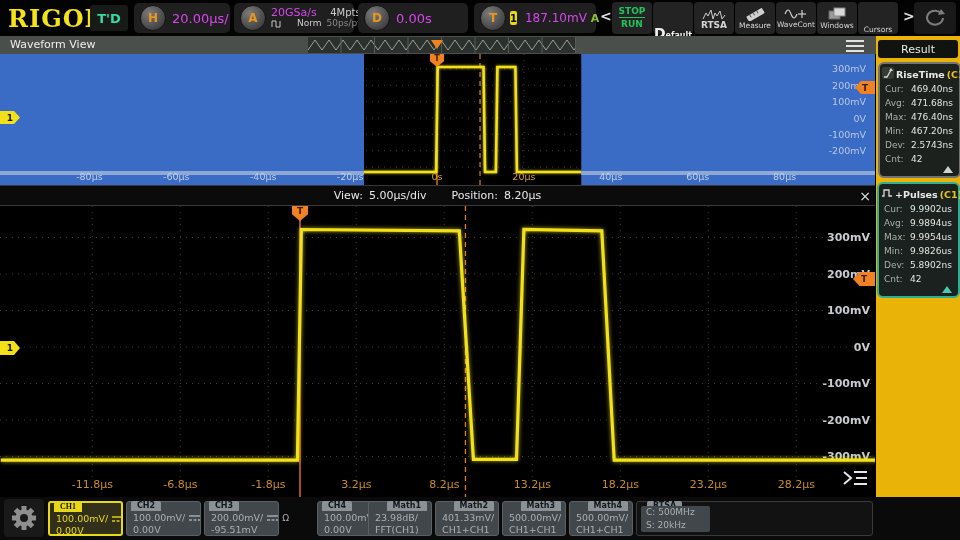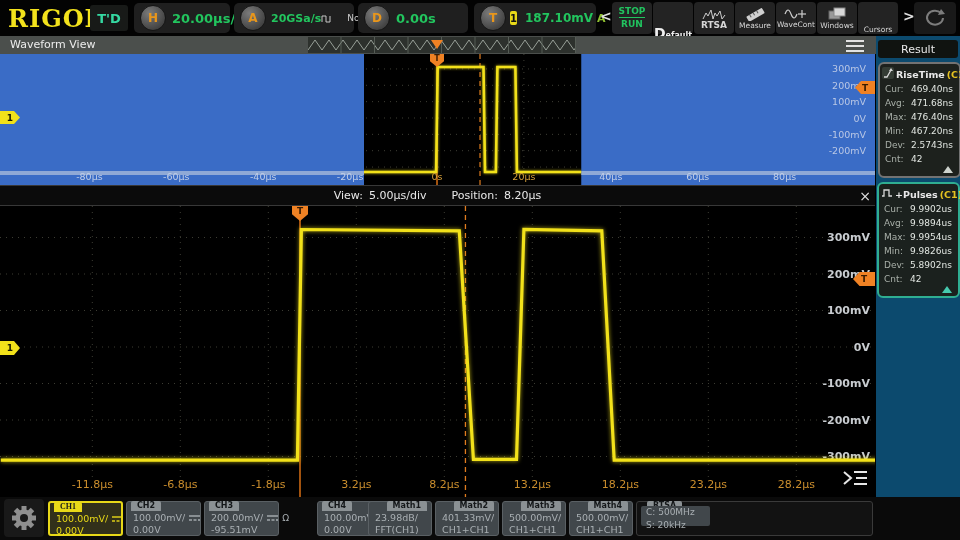--- a/index.html
+++ b/index.html
@@ -11,21 +11,21 @@
   #topbar{position:absolute;left:0;top:0;width:960px;height:36px;background:#030303;}
   .logo{position:absolute;left:8px;top:4px;font-family:"DejaVu Serif","Liberation Serif",serif;
         font-weight:bold;font-size:24px;color:#f3e21c;letter-spacing:1px;}
   .tdbox{position:absolute;left:90px;top:5px;width:38px;height:26px;background:#181a18;border-radius:3px;
          color:#35d9a2;font-weight:bold;font-size:13px;display:flex;align-items:center;justify-content:center;}
   .grp{position:absolute;top:3px;height:30px;background:#1f1f1f;border-radius:5px;display:flex;
        align-items:center;padding:0 6px;box-sizing:border-box;gap:6px;}
   .knob{width:24px;height:24px;border-radius:50%;flex:0 0 24px;
         background:radial-gradient(circle at 35% 30%,#7b7b7b,#2e2e2e);border:1px solid #151515;
         color:#e8961c;font-weight:bold;font-size:12px;display:flex;align-items:center;justify-content:center;}
-  .gv{color:#22c55e;font-weight:bold;font-size:13px;white-space:nowrap;}
+  .gv{color:#d946ef;font-weight:normal;font-size:13px;white-space:nowrap;}
   .small{font-size:9px;color:#cccccc;} .dim{color:#8a8a8a;}
   .badge1{width:14px;height:14px;background:#e8d818;border-radius:2px;color:#111;
           font-size:10px;font-weight:bold;display:flex;align-items:center;justify-content:center;}
   .navarr{position:absolute;top:8px;color:#e0e0e0;font-weight:bold;font-size:14px;cursor:default;}
   .tbtn{position:absolute;top:2px;width:40px;height:32px;background:#232323;border-radius:4px;
         display:flex;flex-direction:column;align-items:center;justify-content:center;gap:1px;}
   .tbtn .lbl{font-size:7.5px;color:#d6d6d6;line-height:8px;}
   
   #titlebar{position:absolute;left:0;top:36px;width:960px;height:18px;background:#4b4f4c;}
   #titlebar .wt{position:absolute;left:10px;top:2px;font-size:11px;color:#ececec;}
@@ -44,21 +44,21 @@
   .tagR{position:absolute;background:#f2e11a;color:#1a1a00;font-size:9px;font-weight:bold;
         display:flex;align-items:center;justify-content:center;
         clip-path:polygon(0 0,70% 0,100% 50%,70% 100%,0 100%);}
   .tagL{position:absolute;background:#f08224;color:#3a1c00;font-size:9px;font-weight:bold;
         display:flex;align-items:center;justify-content:center;
         clip-path:polygon(30% 0,100% 0,100% 100%,30% 100%,0 50%);}
   .tagD{position:absolute;background:#f08224;color:#3a1c00;font-size:9px;font-weight:bold;
         display:flex;align-items:flex-start;justify-content:center;
         clip-path:polygon(0 0,100% 0,100% 55%,50% 100%,0 55%);}
   
-  #results{position:absolute;left:876px;top:36px;width:84px;height:461px;background:#0c4a6e;}
+  #results{position:absolute;left:876px;top:36px;width:84px;height:461px;background:#eab308;}
   #results .rhead{position:absolute;left:2px;top:4px;width:80px;height:18px;background:#101310;border-radius:3px;
                   color:#e8e8e8;font-size:11px;display:flex;align-items:center;justify-content:center;}
   .mcard{position:absolute;left:2px;width:79px;background:#1d211d;border:2px solid #737373;border-radius:6px;
          padding:2px 0 10px 0;}
   .mcard.sel{border:2px solid #2fae92;background:#1b211e;left:1px;}
   .mtitle{display:flex;align-items:center;gap:2px;padding:1px 2px;font-size:9.5px;font-weight:bold;color:#e8e8e8;white-space:nowrap;}
   .mtitle .chn{color:#e6c321;}
   .mrow{display:flex;font-size:9px;line-height:14px;padding:0 0 0 5px;}
   .mrow .k{flex:0 0 26px;color:#a9b0a9;}
   .mrow .v{color:#e2e7e2;}
@@ -73,21 +73,21 @@
          border-radius:3px;box-sizing:border-box;color:#a9afb3;font-size:9.5px;}
   .chbox.active{background:#32301a;border:2px solid #e8d818;color:#e8d818;}
   .chtab{position:absolute;top:-1px;left:4px;height:10px;padding:0 6px;background:#8b9194;border-radius:2px 2px 0 0;
          color:#15181a;font-size:8px;font-weight:bold;line-height:10px;}
   .chbox.active .chtab{background:#e8d818;font-family:Liberation Serif, serif;}
   .chtab.right{left:auto;right:4px;}
   .l1{position:absolute;left:6px;top:10px;white-space:nowrap;display:flex;align-items:center;gap:3px;}
   .l2{position:absolute;left:6px;top:22px;white-space:nowrap;}
   .rtsabox{position:absolute;left:636px;top:4px;width:237px;height:35px;background:#121212;
            border:1px solid #3a3a3a;border-radius:3px;box-sizing:border-box;}
-  .rtsainner{position:absolute;left:4px;top:4px;width:64px;height:20px;background:#41474b;border-radius:2px;
+  .rtsainner{position:absolute;left:4px;top:4px;width:64px;height:26px;background:#41474b;border-radius:2px;
              color:#a9afb3;font-size:9px;line-height:13px;padding-left:5px;}
   .lxibox{position:absolute;left:876px;top:2px;width:80px;height:38px;background:#151515;border-radius:3px;
           color:#e8e8e8;font-size:9.5px;text-align:center;line-height:12.5px;}
   .lxirow{display:flex;align-items:center;justify-content:center;gap:3px;font-weight:bold;font-style:italic;font-size:10px;}
 </style>
 </head>
 <body>
 
 <div id="screen">
 
@@ -95,21 +95,21 @@
     <div class="logo">RIGOL</div>
     <div class="tdbox">T'D</div>
 
     <div class="grp" style="left:134px;width:96px;">
       <span class="knob">H</span>
       <span class="gv">20.00μs/</span>
     </div>
 
     <div class="grp" style="left:234px;width:120px;gap:5px;">
       <span class="knob">A</span>
-      <span style="display:flex;flex-direction:row;align-items:flex-start;line-height:11px;">
+      <span style="display:flex;flex-direction:column;align-items:flex-start;line-height:11px;">
         <span class="gv" style="font-size:11px;">20GSa/s</span>
         <span style="display:flex;align-items:center;gap:14px;">
           <svg width="12" height="9">
               <path d="M1,8 V2 H5 V8 H9 V2" stroke="#c8c8c8" fill="none" stroke-width="1"></path>
             </svg>
           <span class="small">Norm</span>
         </span>
       </span>
       <span style="display:flex;flex-direction:column;align-items:flex-end;line-height:11px;margin-left:auto;">
         <span class="small" style="font-size:10px;">4Mpts</span>

